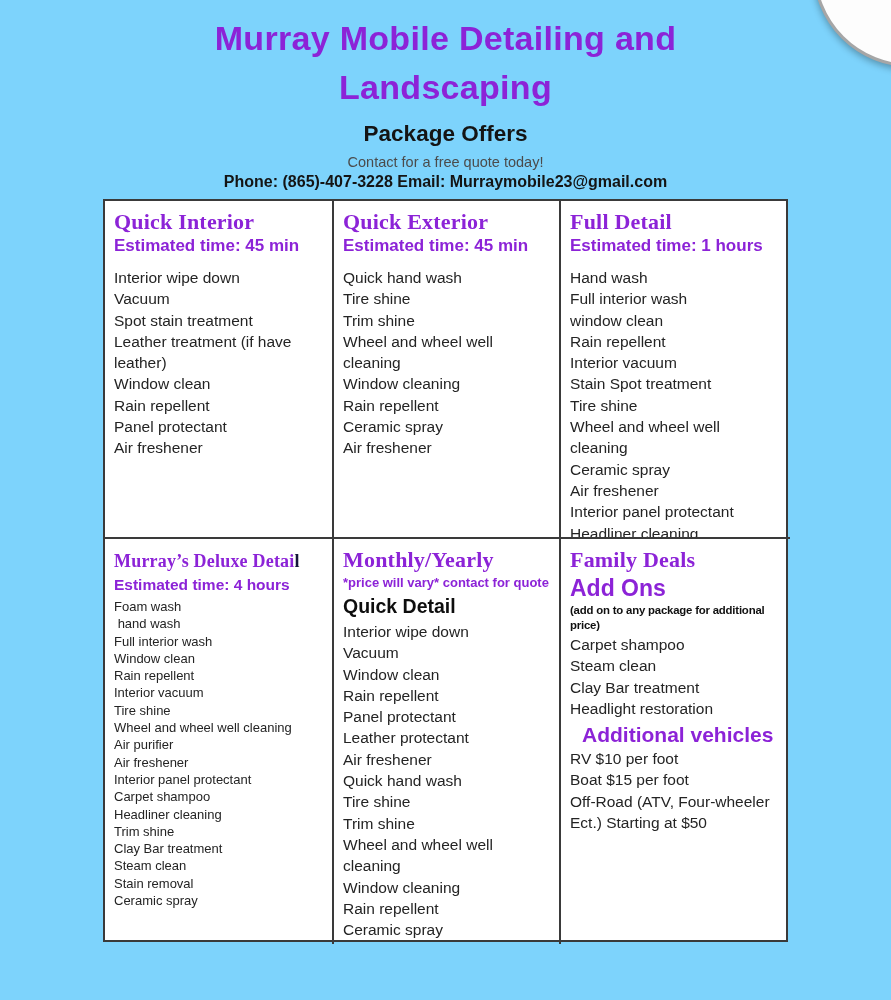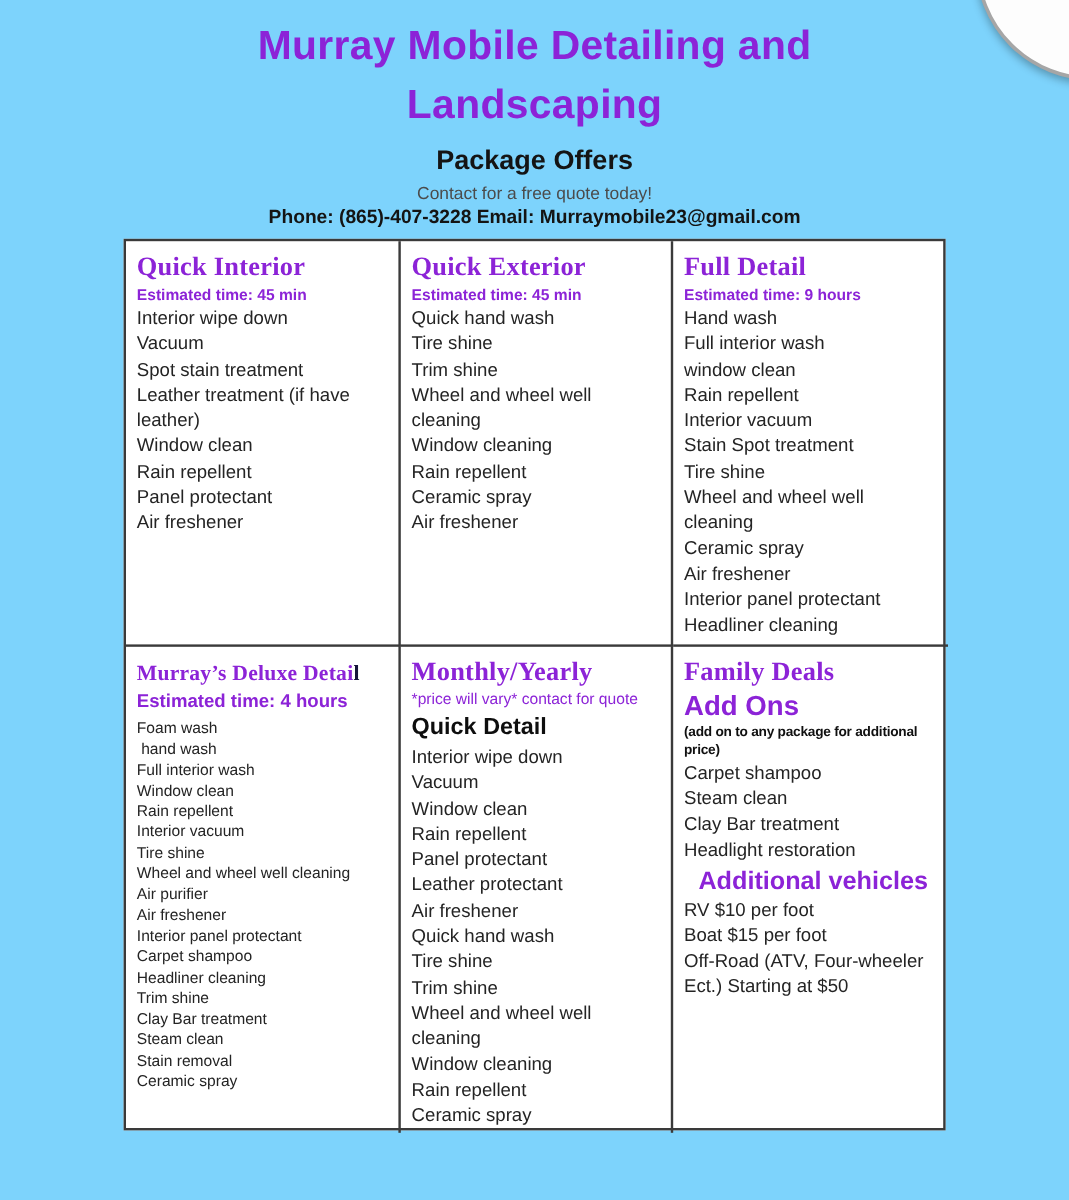--- a/index.html
+++ b/index.html
@@ -48,31 +48,31 @@
   }
   .cell { border-right: 2px solid var(--border); border-bottom: 2px solid var(--border); padding: 5px 9px 4px 9px; overflow: hidden; }
   .cell.last-col { border-right: none; }
   .cell.last-row { border-bottom: none; }
 
   .cell-title {
     color: var(--accent); font-weight: bold;
     font-size: 22px; line-height: 26px;
     margin: 3px 0 2px 0; letter-spacing: 0.2px; font-family: Liberation Serif, serif;
   }
-  .time { color: var(--accent); font-weight: bold; font-size: 13px; line-height: 18px; margin-bottom: 0; }
+  .time { color: var(--accent); font-weight: bold; font-size: 17px; line-height: 18px; margin-bottom: 12px; }
   .items > div { font-size: 15.5px; line-height: 21.3px; color: #242424; white-space: pre-wrap; }
 
   
   .deluxe .cell-title { font-size: 18px; line-height: 23px; margin-top: 6px; }
   .deluxe .title-tail { color: #15153a; }
   .deluxe .time { font-size: 15.5px; line-height: 20px; margin-bottom: 3px; }
   .deluxe .items > div { font-size: 13px; line-height: 17.3px; }
 
   
-  .price-note { color: var(--accent); font-weight: normal; font-size: 13px; line-height: 16px; margin: 0 0 3px 0; }
+  .price-note { color: var(--accent); font-weight: bold; font-size: 13px; line-height: 16px; margin: 0 0 3px 0; }
   .subheading { color: #0e0e0e; font-weight: bold; font-size: 19.5px; line-height: 24px; margin: 1px 0 3px 0; }
 
   
   .fd-body { font-size: 15.5px; line-height: 21.3px; color: #242424; }
   .addons-title { color: var(--accent); font-weight: bold; font-size: 23px; line-height: 27px; margin-top: 2px; }
   .addons-note { color: #101010; font-weight: bold; font-size: 11.4px; line-height: 15px; margin: 1px 0 1px 0; letter-spacing: -0.2px; }
   .vehicles-title { color: var(--accent); font-weight: bold; font-size: 21px; line-height: 25px; margin: 3px 0 1px 12px; }
 </style>
 </head>
 <body>
@@ -118,21 +118,21 @@
           <div>Wheel and wheel well cleaning</div>
           <div>Window cleaning</div>
           <div>Rain repellent</div>
           <div>Ceramic spray</div>
           <div>Air freshener</div>
         </div>
     </section>
 
     <section class="cell last-col">
       <h2 class="cell-title">Full Detail</h2>
-      <div class="time">Estimated time: 9 hours</div>
+      <div class="time">Estimated time: 1 hours</div>
       <div class="items">
           <div>Hand wash</div>
           <div>Full interior wash</div>
           <div>window clean</div>
           <div>Rain repellent</div>
           <div>Interior vacuum</div>
           <div>Stain Spot treatment</div>
           <div>Tire shine</div>
           <div>Wheel and wheel well cleaning</div>
           <div>Ceramic spray</div>

